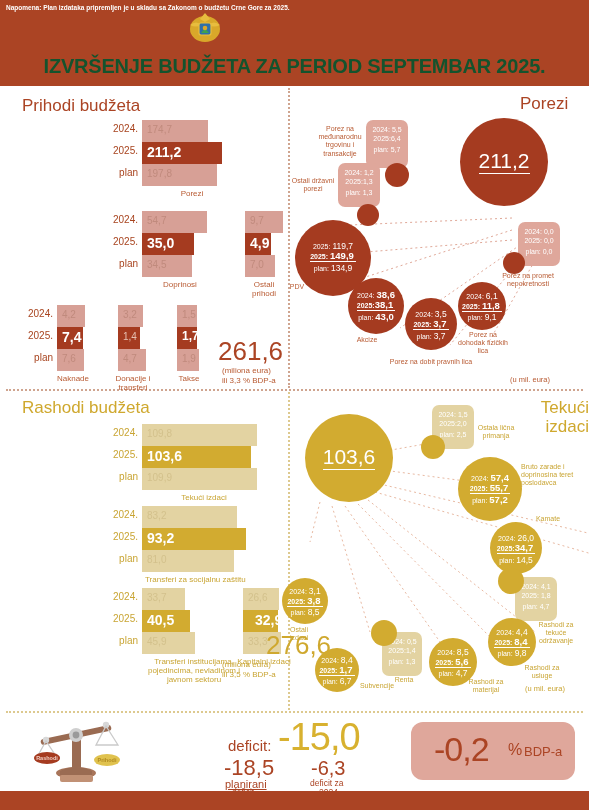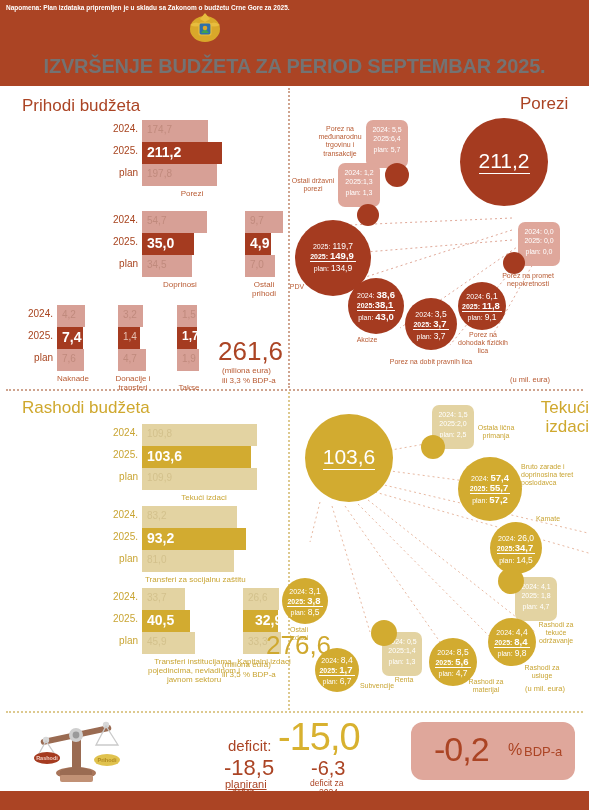--- a/index.html
+++ b/index.html
@@ -13,21 +13,21 @@
 
   
   #header{left:0;top:0;width:589px;height:52px;background:#ab4424;}
   #logo-wrap{left:186px;top:9px;width:38px;height:38px;}
   #org-lines{left:228px;top:14px;}
   #org-line1{font-size:9.5px;color:#e8c27c;letter-spacing:.1px;line-height:12px;}
   #org-line2{font-size:9.5px;color:#f0c24a;font-weight:bold;letter-spacing:.1px;line-height:12px;}
   #title-bar{left:0;top:52px;width:589px;height:34px;background:#ab4424;}
   #main-title{
     position:absolute;left:0;top:55px;width:589px;text-align:center;
-    color:#737373;font-size:20px;font-weight:bold;letter-spacing:-.2px;
+    color:#14532d;font-size:20px;font-weight:bold;letter-spacing:-.2px;
   }
 
   
   .dotdiv{border-top:2px dotted #cfa48f;}
   .dotdiv-g{border-top:2px dotted #ddc98f;}
   .vdot{border-left:2px dotted #cfa48f;}
 
   
   .sec-title{font-size:17px;}
   #t-prihodi{left:22px;top:96px;color:#ab4424;}
@@ -202,21 +202,21 @@
     <span class="bval r-txt">1,5</span>
   </div>
   <div class="brow">
     <div class="bar r-dark" style="width:20px;"></div>
     <span class="bval big" style="font-size:12px;">1,7</span>
   </div>
   <div class="brow">
     <div class="bar r-light" style="width:22px;"></div>
     <span class="bval r-txt">1,9</span>
   </div>
-  <div class="gcap r-cap" style="left:-3px;top:78px;width:30px;">Takse</div>
+  <div class="gcap r-cap" style="left:-3px;top:69px;width:30px;">Takse</div>
 </div>
 
 <div class="total-num" style="left:218px;top:336px;color:#ab4424;">261,6</div>
 <div class="total-sub" style="left:222px;top:365px;color:#b85a32;">(miliona eura)</div>
 <div class="total-sub" style="left:222px;top:375px;color:#b85a32;">ili 3,3 % BDP-a</div>
 
 <div class="abs sec-title" id="t-porezi">Porezi</div>
 
 <svg class="abs" style="left:290px;top:90px;width:299px;height:300px;" viewBox="0 0 299 300">
   <g stroke="#e0a898" stroke-width="1" stroke-dasharray="2,3" fill="none">

